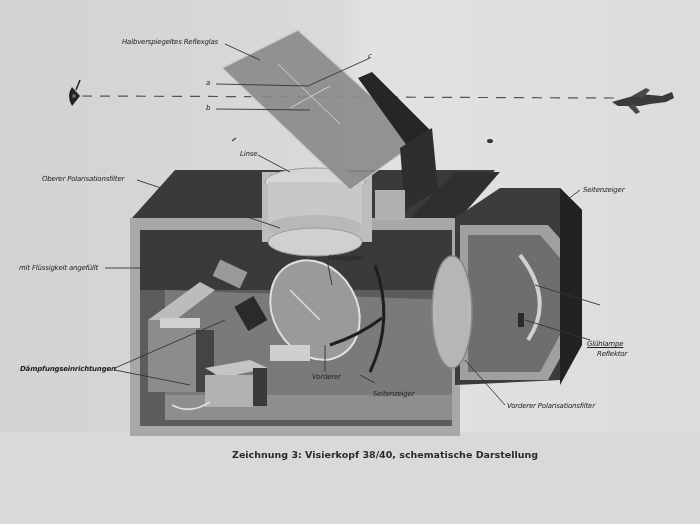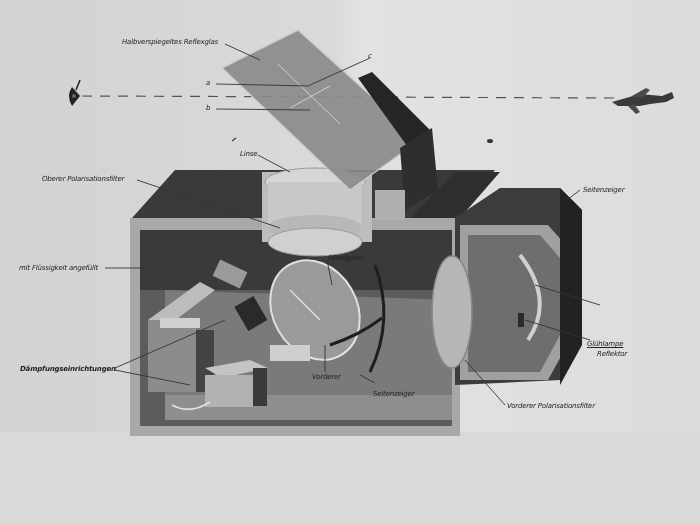--- a/index.html
+++ b/index.html
@@ -120,13 +120,14 @@
 <div class="lbl" style="left:19px;top:264px;">mit Flüssigkeit angefüllt</div>
 <div class="lbl" style="left:20px;top:365px;font-weight:bold;">Dämpfungseinrichtungen</div>
 <div class="lbl" style="left:328px;top:254px;">Flüssigkeit</div>
 <div class="lbl" style="left:312px;top:373px;">Vorderer</div>
 <div class="lbl" style="left:373px;top:390px;font-style:italic;">Seitenzeiger</div>
 <div class="lbl" style="left:583px;top:186px;">Seitenzeiger</div>
 <div class="lbl" style="left:597px;top:306px;margin-top:44px;">Reflektor</div>
 <div class="lbl" style="left:587px;top:340px;text-decoration:underline;">Glühlampe</div>
 <div class="lbl" style="left:507px;top:402px;font-style:italic;">Vorderer Polarisationsfilter</div>
 
+<div class="caption">Zeichnung 3: Visierkopf 38/40, schematische Darstellung</div>
 </div>
 
 </body></html>

